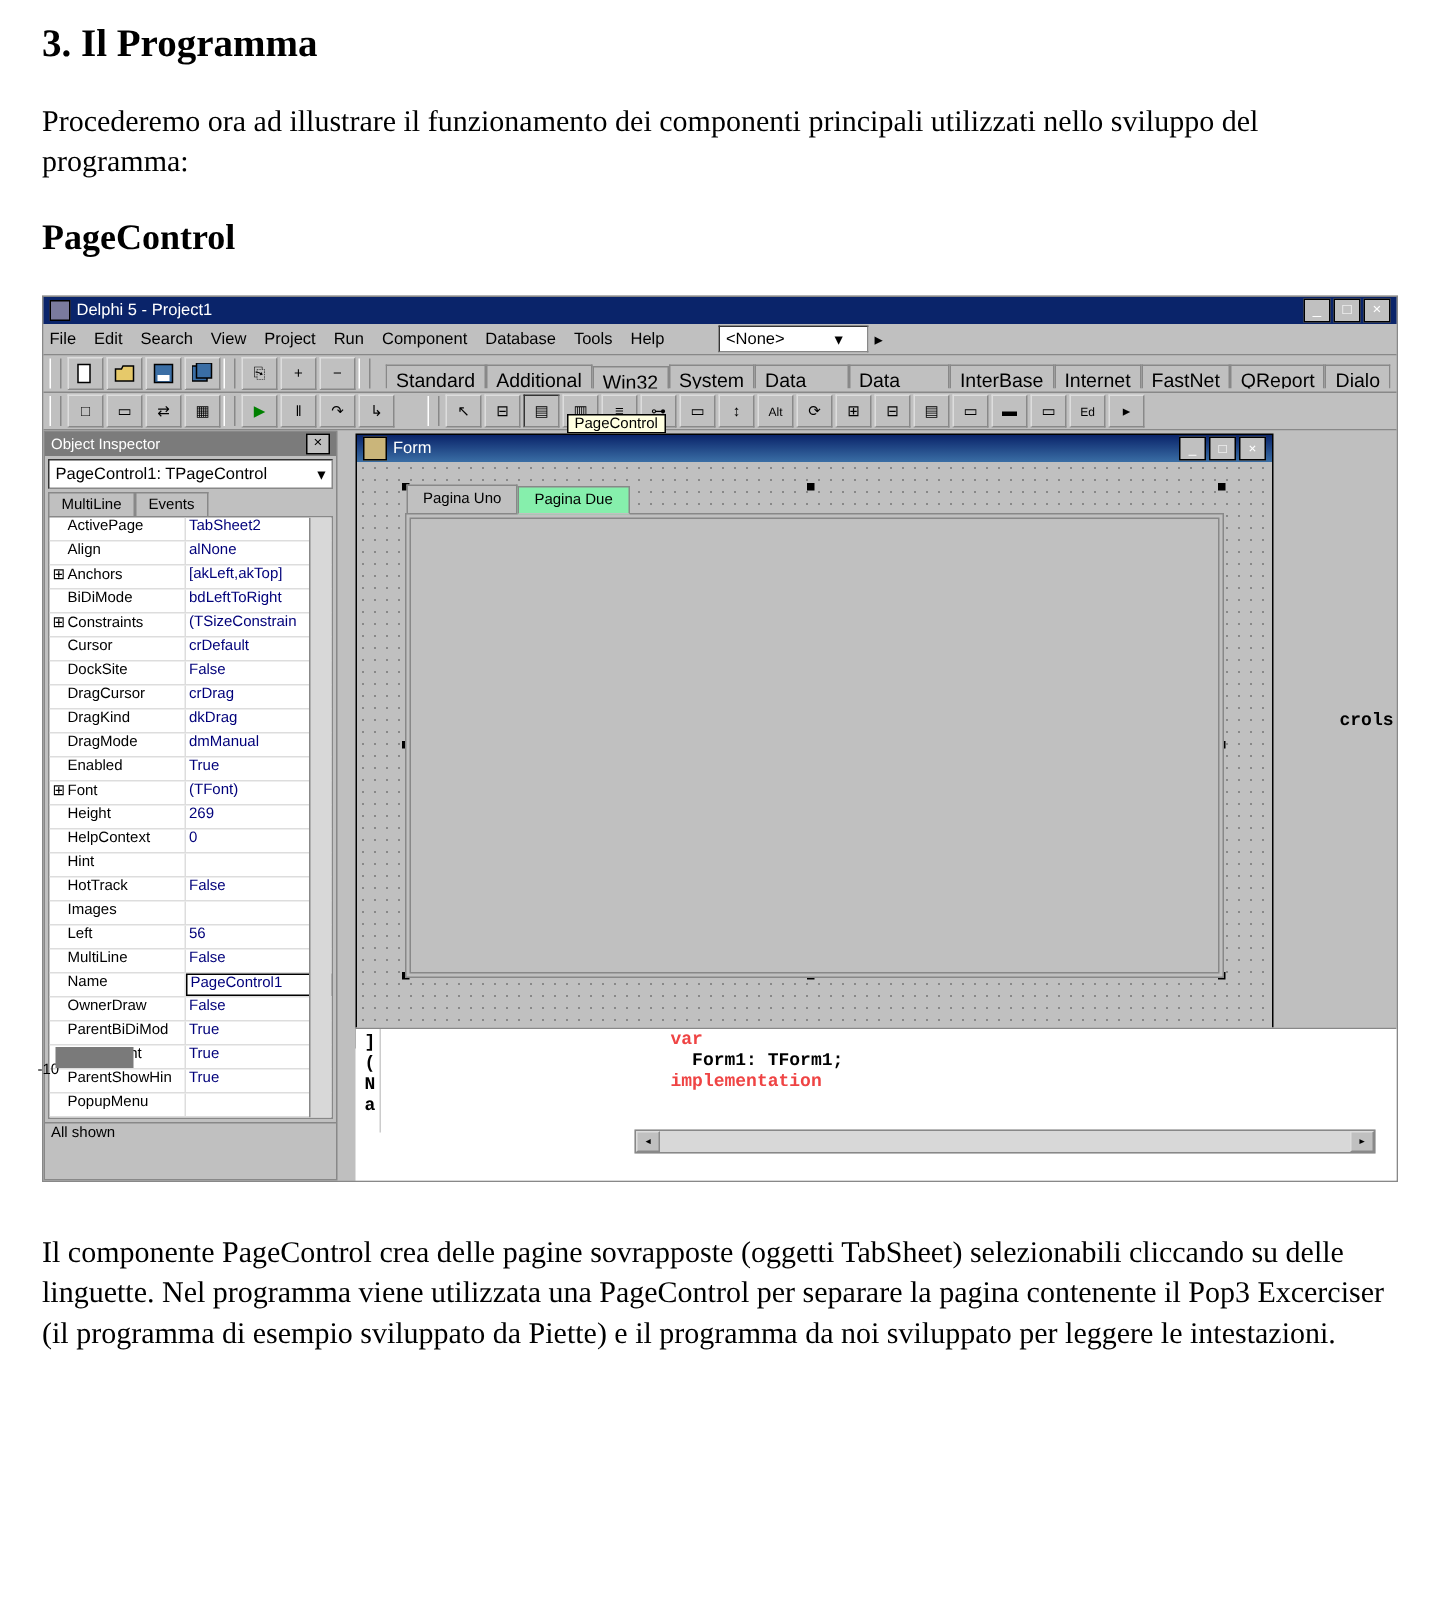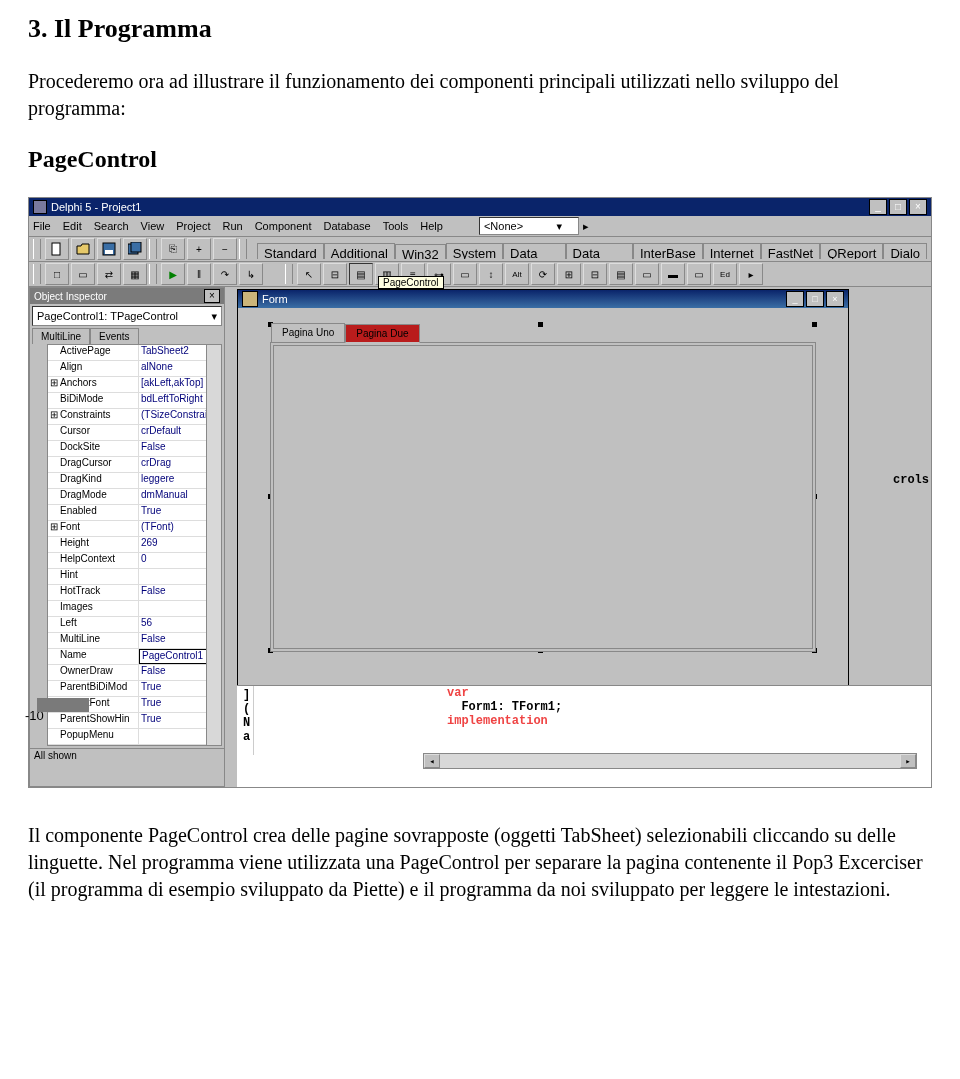--- a/index.html
+++ b/index.html
@@ -35,54 +35,54 @@
 .work{display:flex;background:#bfbfbf;height:500px;position:relative}
 
 
 .oi{width:194px;border:1px solid #888;background:#c0c0c0}
 .oi-title{background:#7b7b7b;color:#fff;height:16px;display:flex;align-items:center;padding:0 4px;font-size:10px}
 .oi-title .x{margin-left:auto;border:1px solid #000;background:#c0c0c0;color:#000;width:14px;height:12px;text-align:center;line-height:12px;font-size:10px}
 .oi-combo{border:1px inset #888;background:#fff;height:18px;margin:2px;display:flex;align-items:center;padding:0 4px}
 .oi-tabs{display:flex;margin:2px 2px 0 2px}
 .oi-tabs .tab{border:1px solid #888;border-bottom:none;background:#c0c0c0;padding:2px 8px;font-size:10px}
 .oi-tabs .tab.active{background:#c0c0c0}
-.oi-body{border:1px solid #888;margin:0 2px 2px 17px;background:#fff;height:400px;overflow:hidden;position:relative}
+.oi-body{border:1px solid #888;margin:0 2px 2px 2px;background:#fff;height:400px;overflow:hidden;position:relative}
 .oi-row{display:flex;border-bottom:1px solid #ddd;height:15px;font-size:10px}
 .oi-row .k{width:86px;padding:0 2px;color:#000;border-right:1px solid #ddd}
 .oi-row .k .exp{display:inline-block;width:10px;color:#000}
 .oi-row .v{flex:1;padding:0 2px;color:#00007a}
 .oi-row.sel .v{background:#fff;border:1px solid #000;height:13px}
 .oi-scroll{position:absolute;right:0;top:0;bottom:0;width:14px;background:#d8d8d8;border-left:1px solid #888}
 .oi-foot{border-top:1px solid #888;background:#c0c0c0;font-size:10px;padding:1px 4px}
 
 
 .form-win{position:absolute;left:208px;top:2px;width:610px;border:1px solid #000;background:#c0c0c0}
 .form-title{background:linear-gradient(#0a246a,#3a6ea5);color:#fff;height:18px;display:flex;align-items:center;padding:0 4px}
 .form-title .icon{width:14px;height:14px;background:#cab57a;border:1px solid #000;margin-right:4px}
 .form-title .spacer{flex:1}
 .form-title .btn{width:16px;height:14px;background:#c0c0c0;border:1px solid #000;margin-left:2px;display:flex;align-items:center;justify-content:center;font-size:9px}
 .form-body{background-image:radial-gradient(#888 0.5px,transparent 0.5px);background-size:8px 8px;background-color:#c0c0c0;height:390px;position:relative}
 .tooltip{position:absolute;left:140px;top:-14px;background:#ffffe1;border:1px solid #000;padding:0 4px;font-size:10px}
 .handles .h{position:absolute;width:5px;height:5px;background:#000}
 .pagectrl{position:absolute;left:32px;top:34px;width:544px;height:308px;border:1px solid #888;background:#c0c0c0}
 .pagectrl .tabs{position:absolute;left:0;top:-20px;display:flex}
 .pagectrl .tabs .ptab{border:1px solid #888;border-bottom:none;background:#c0c0c0;padding:3px 10px;font-size:10px}
-.pagectrl .tabs .ptab.active{background:#b91c1c;border-bottom:1px solid #c0c0c0;position:relative;top:1px}
+.pagectrl .tabs .ptab.active{background:#86efac;border-bottom:1px solid #c0c0c0;position:relative;top:1px}
 .pagectrl .inner{position:absolute;left:2px;top:2px;right:2px;bottom:2px;border:1px solid #888;background:#c0c0c0}
 
 
 .code{position:absolute;left:208px;top:398px;right:0;bottom:0;background:#fff;border-top:1px solid #888;font-family:'Courier New',monospace;font-size:12px;font-weight:bold}
 .code .line{padding-left:210px;white-space:pre}
 .code .kw{color:#ef4444}
 .code .status{position:absolute;left:0;bottom:0;right:0;height:18px;background:#c0c0c0;border-top:1px solid #888;display:flex;align-items:center;font-family:Tahoma;font-size:10px;font-weight:normal}
 .code .status .cell{border:1px inset #888;height:14px;padding:0 8px;margin-right:2px}
 .code .scroll-h{position:absolute;left:186px;right:14px;bottom:18px;height:14px;background:#d8d8d8;border:1px solid #888}
 .code .scroll-h .arrow{position:absolute;top:0;bottom:0;width:14px;background:#c0c0c0;border:1px outset #ddd;font-size:9px;display:flex;align-items:center;justify-content:center}
 .code .side{position:absolute;left:0;top:0;bottom:32px;width:16px;border-right:1px solid #ccc}
-.tiny10{position:absolute;left:-4px;top:510px;font-size:13px}
+.tiny10{position:absolute;left:-4px;top:510px;font-size:10px}
 .colorbox{position:absolute;left:8px;top:500px;width:52px;height:14px;background:#7a7a7a}
 
 
 .peek{position:absolute;background:#fff;font-family:'Courier New',monospace;font-size:12px;font-weight:bold}
 .crols{position:absolute;right:2px;top:186px;font-family:'Courier New',monospace;font-size:12px;font-weight:bold}
 </style>
 </head>
 <body>
 
 <div class="page">
@@ -240,21 +240,21 @@
             <div class="oi-row">
               <div class="k"><span class="exp"></span>DockSite</div>
               <div class="v">False</div>
             </div>
             <div class="oi-row">
               <div class="k"><span class="exp"></span>DragCursor</div>
               <div class="v">crDrag</div>
             </div>
             <div class="oi-row">
               <div class="k"><span class="exp"></span>DragKind</div>
-              <div class="v">leggere</div>
+              <div class="v">dkDrag</div>
             </div>
             <div class="oi-row">
               <div class="k"><span class="exp"></span>DragMode</div>
               <div class="v">dmManual</div>
             </div>
             <div class="oi-row">
               <div class="k"><span class="exp"></span>Enabled</div>
               <div class="v">True</div>
             </div>
             <div class="oi-row">

